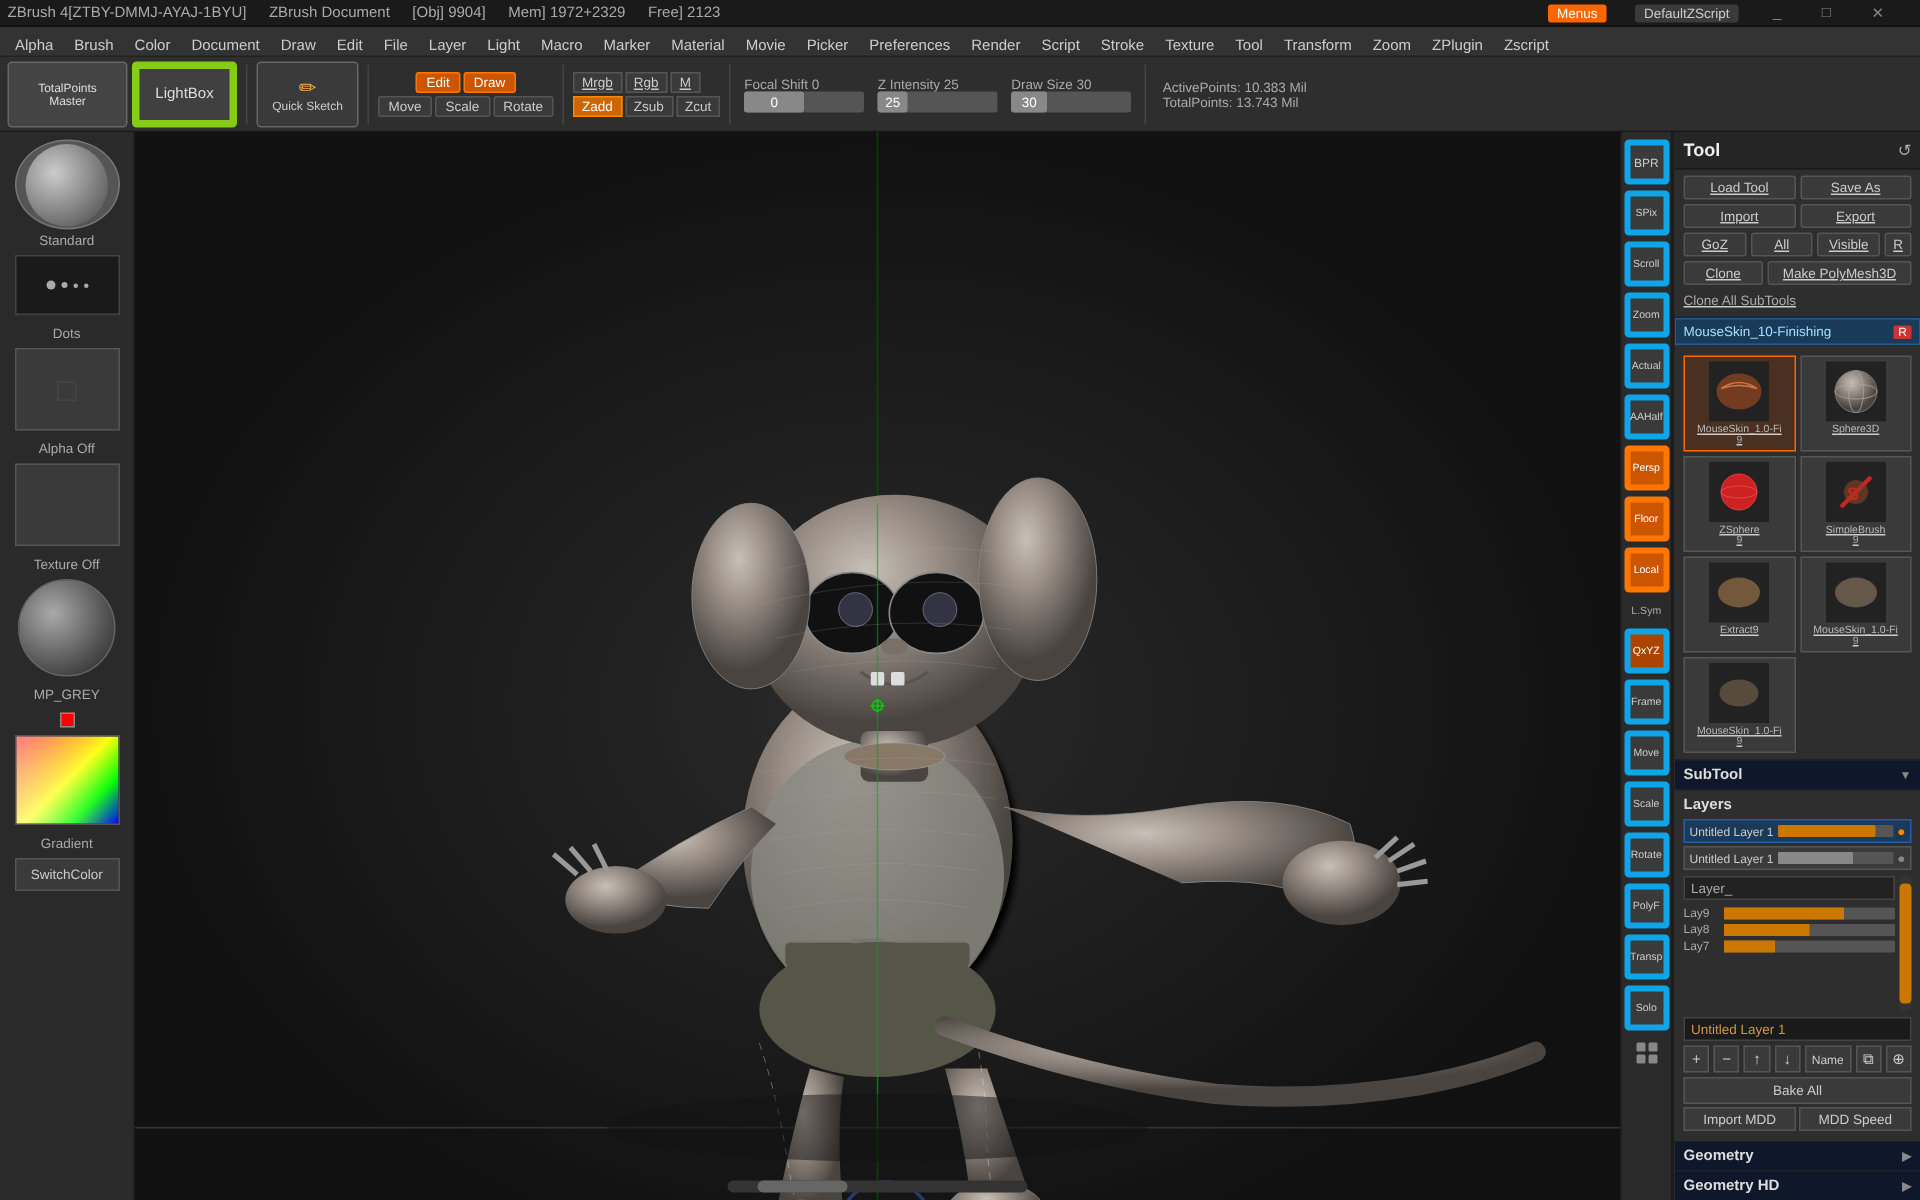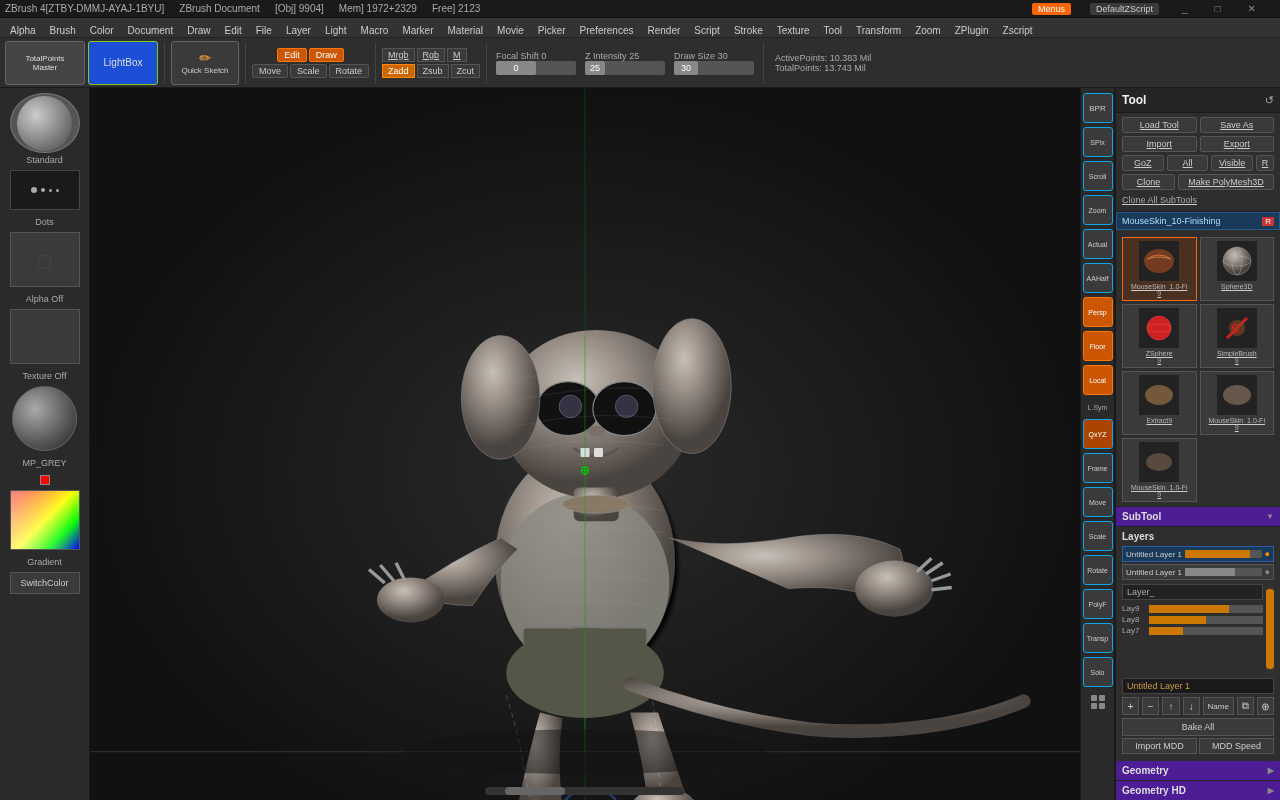--- a/index.html
+++ b/index.html
@@ -224,21 +224,21 @@
       display: flex;
       flex-direction: column;
       align-items: center;
       padding: 5px 2px;
       gap: 4px;
     }
     .rt-btn {
       width: 30px;
       height: 30px;
       background: #3a3a3a;
-      border: 1px solid #0ea5e9;
+      border: 4px solid #0ea5e9;
       border-radius: 3px;
       display: flex;
       align-items: center;
       justify-content: center;
       font-size: 8px;
       color: #ccc;
       cursor: pointer;
       text-align: center;
     }
     .rt-btn.active { background: #cc5500; color: white; border-color: #ff7700; }
@@ -396,21 +396,21 @@
       background: #3a3a3a;
       border: 1px solid #555;
       color: #ccc;
       font-size: 9px;
       cursor: pointer;
       text-align: center;
     }
 
     .section-header {
       padding: 4px 6px;
-      background: #4c1d95;
+      background: #0f172a;
       border-bottom: 1px solid #222;
       font-size: 10px;
       font-weight: bold;
       color: #ddd;
       cursor: pointer;
       display: flex;
       align-items: center;
       justify-content: space-between;
     }
     .section-arrow { font-size: 8px; color: #888; }
@@ -429,22 +429,22 @@
       color: #ddd;
       cursor: pointer;
       text-align: center;
       flex-direction: column;
     }
 
     
     .lb-btn {
       width: 70px;
       height: 44px;
-      background: #1d4ed8;
-      border: 1px solid #84cc16;
+      background: #404040;
+      border: 5px solid #84cc16;
       border-radius: 3px;
       display: flex;
       align-items: center;
       justify-content: center;
       font-size: 10px;
       color: #ddd;
       cursor: pointer;
     }
 
     .scroll-bar {

